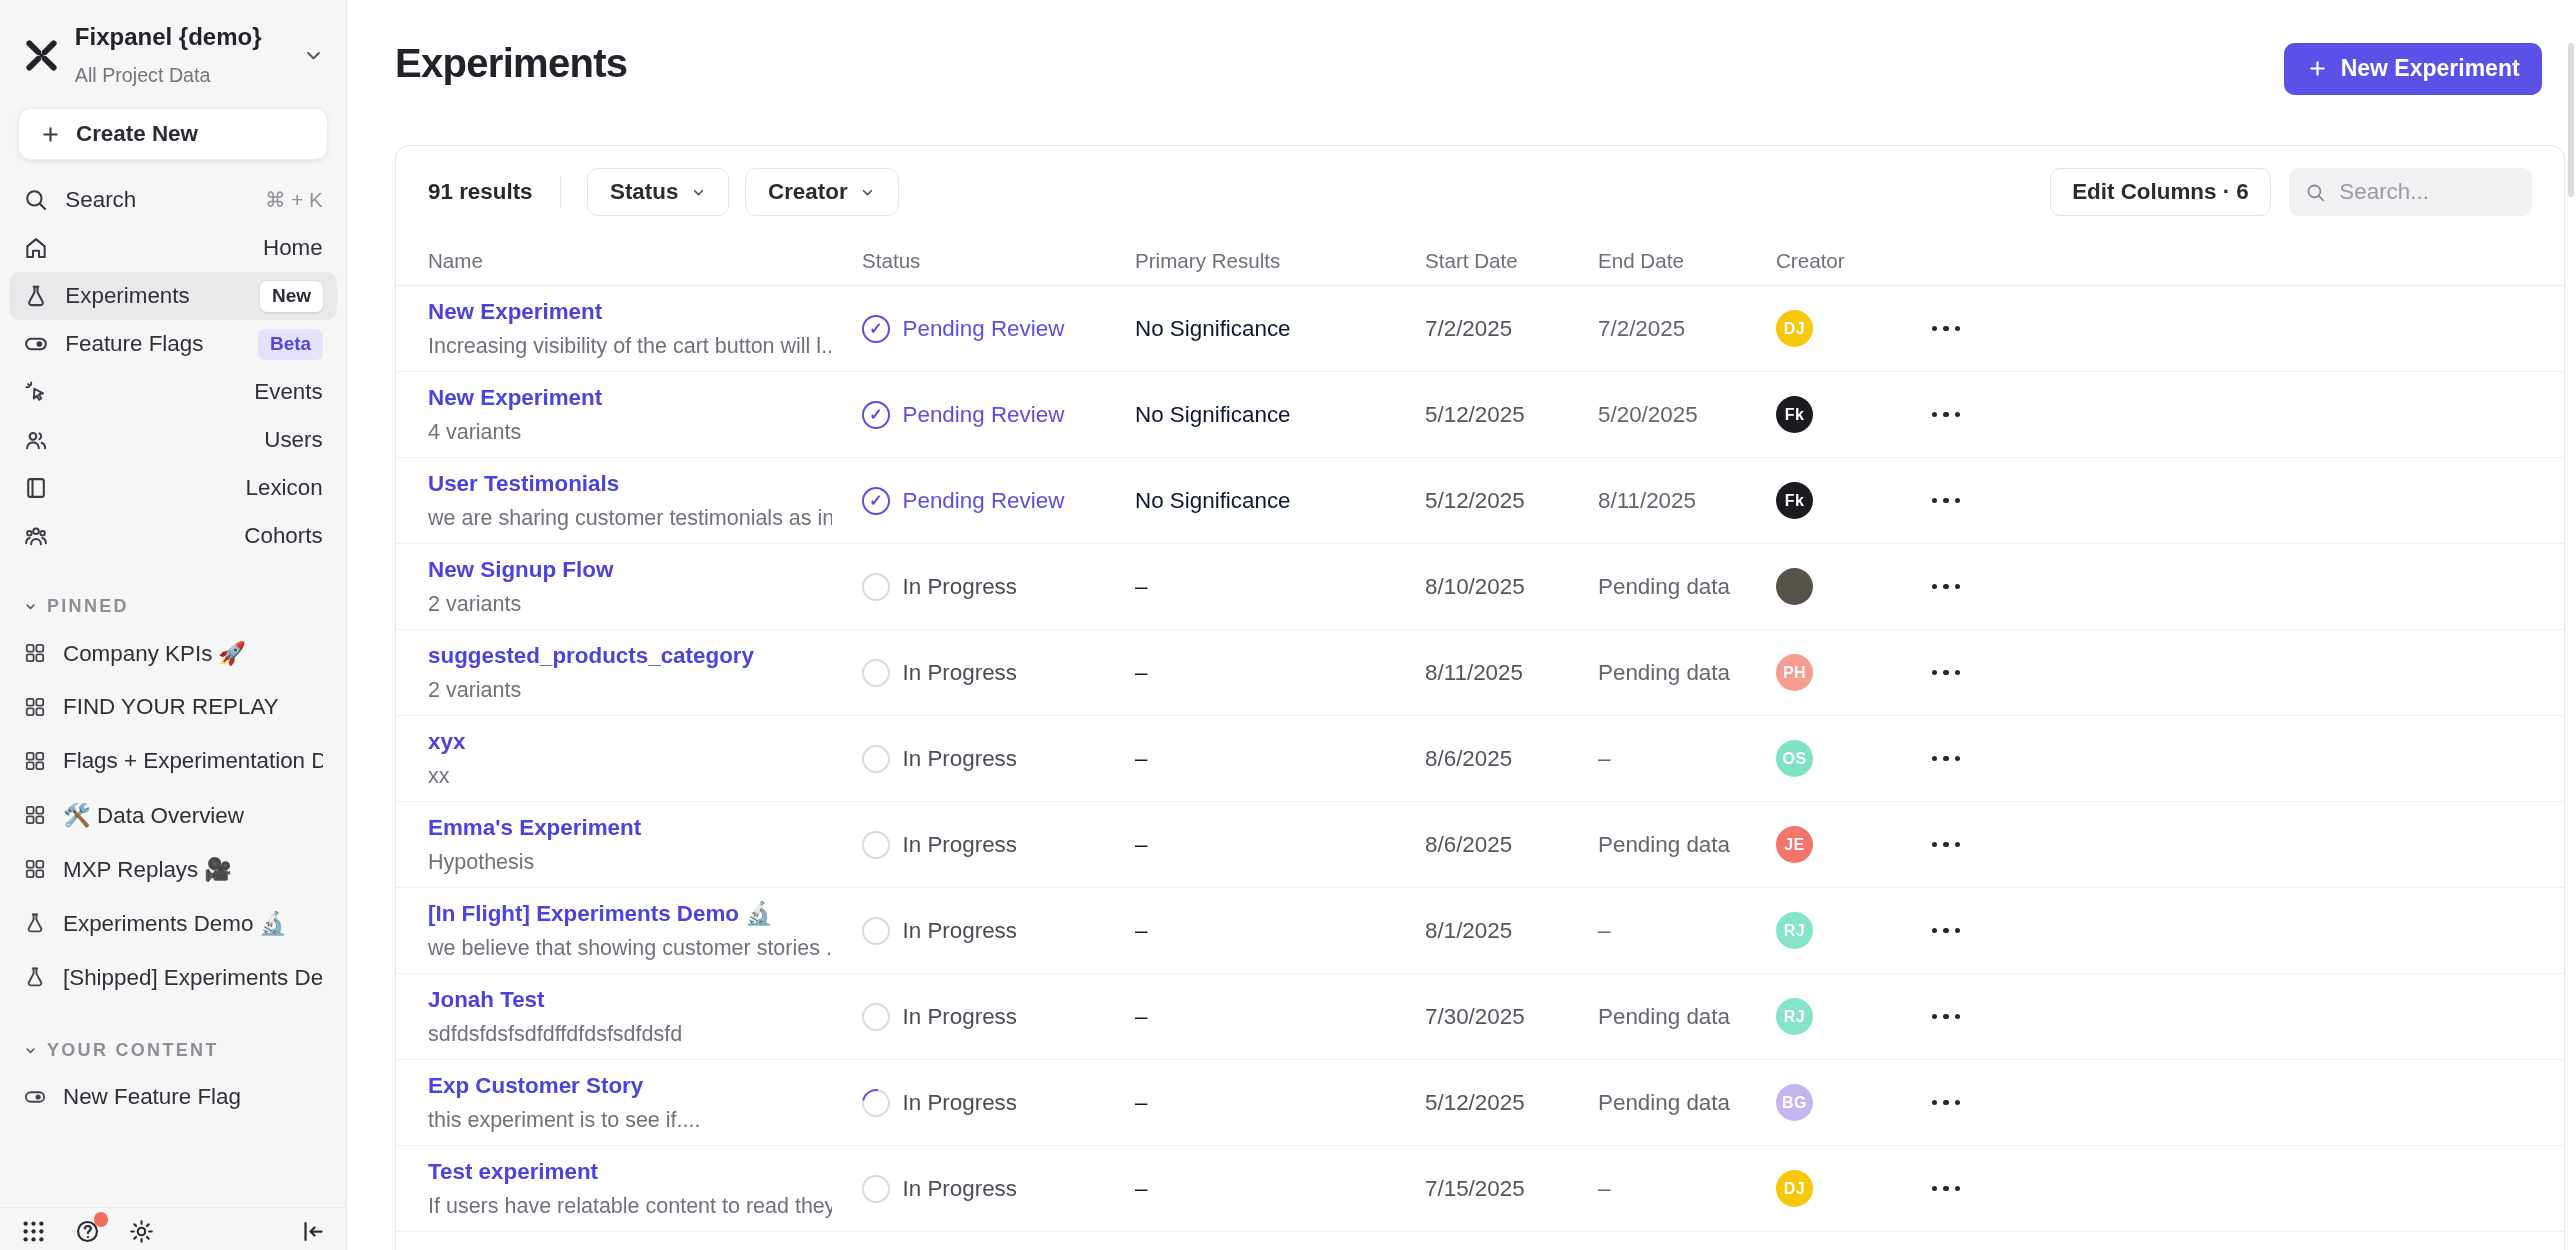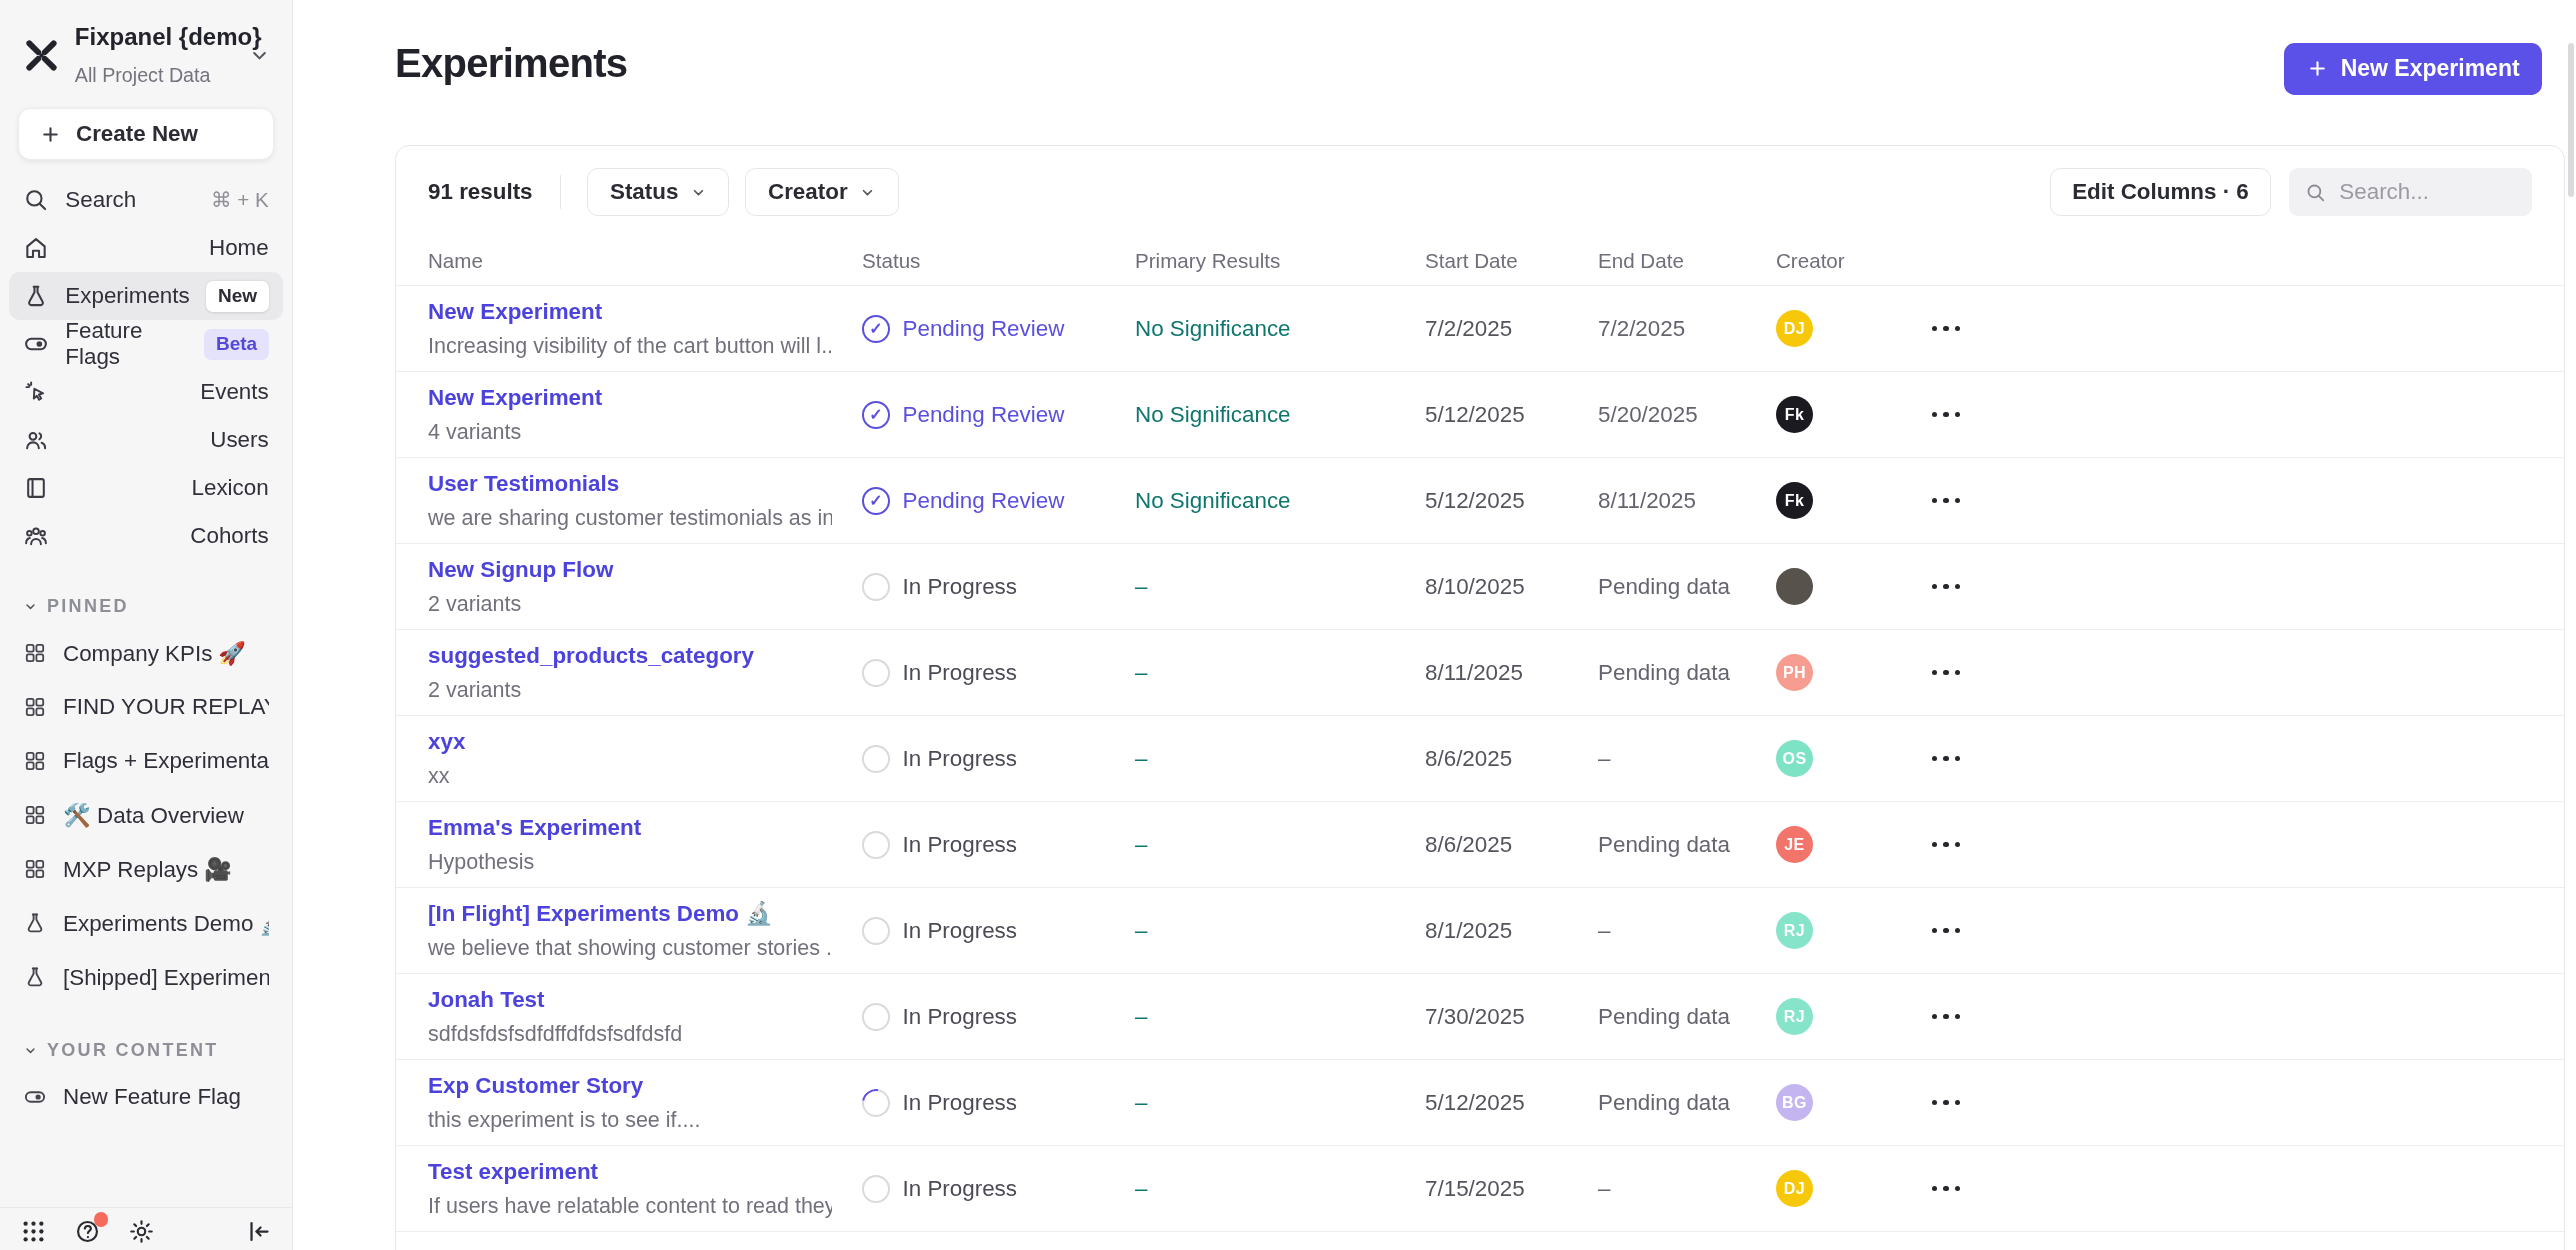--- a/index.html
+++ b/index.html
@@ -5,21 +5,21 @@
   * { box-sizing: border-box; margin: 0; padding: 0; }
   html,body { width:2576px; height:1250px; overflow:hidden; }
   body {
     font-family:"Liberation Sans", sans-serif;
     background:#ffffff; color:#23232b; position:relative;
   }
   svg { display:block; }
 
   
   .sidebar {
-    position:absolute; left:0; top:0; bottom:0; width:293px;
+    position:absolute; left:0; top:0; bottom:0; width:347px;
     background:#f6f6f7; border-right:0.9px solid #e8e8ea; overflow:hidden;
   }
   .ws { display:flex; align-items:center; gap:14.3px; padding:23px 21.5px 7.2px 21.5px; }
   .ws-logo { width:39px; height:39px; color:#23232b; flex:none; }
   .ws-text { flex:1; min-width:0; }
   .ws-title { font-size:24px; font-weight:700; color:#23232b; white-space:nowrap; }
   .ws-sub { font-size:19.7px; color:#74747e; margin-top:13px; }
   .ws-chevron { width:23px; height:23px; color:#3a3a42; flex:none; }
 
   .create-btn {
@@ -119,21 +119,21 @@
   .name-link { font-size:22.4px; font-weight:700; color:#4c42dc; text-decoration:none; white-space:nowrap; overflow:hidden; text-overflow:ellipsis; cursor:pointer; }
   .desc { font-size:21.5px; color:#71717b; white-space:nowrap; overflow:hidden; }
   .status-cell { display:flex; align-items:center; gap:12.5px; font-size:22.4px; }
   .sicon { width:28px; height:28px; border-radius:50%; flex:none; display:flex; align-items:center; justify-content:center; }
   [data-sicon="check"] .sicon { border:2.2px solid #5a4fdf; color:#5a4fdf; }
   [data-sicon="check"] .sicon::after { content:"✓"; font-size:16px; font-weight:700; line-height:1; }
   [data-sicon="check"] .slabel { color:#5a4fdf; font-weight:500; }
   [data-sicon="circle"] .sicon { border:2.2px solid #dadade; }
   [data-sicon="spinner"] .sicon { border:2.2px solid #dadade; border-top-color:#5a4fdf; transform:rotate(-35deg); }
   [data-sicon="circle"] .slabel, [data-sicon="spinner"] .slabel { color:#4b4b55; }
-  .pr-cell { font-size:22.4px; color:#0f766e; }
+  .pr-cell { font-size:22.4px; color:#0f172a; }
   .date-cell { font-size:22.4px; color:#54545d; }
   .end-cell { color:#64646e; }
   .creator-cell { display:flex; }
   .avatar {
     width:37px; height:37px; border-radius:50%; display:flex; align-items:center;
     justify-content:center; font-size:16px; font-weight:700; color:#fff; letter-spacing:0.4px;
     background:#ccc; overflow:hidden; flex:none;
   }
   .avatar[data-photo="true"] { background:radial-gradient(circle at 50% 40%, #8c8277 0 30%, #4e4a45 72%, #38352f 100%); }
   .actions { display:flex; }

